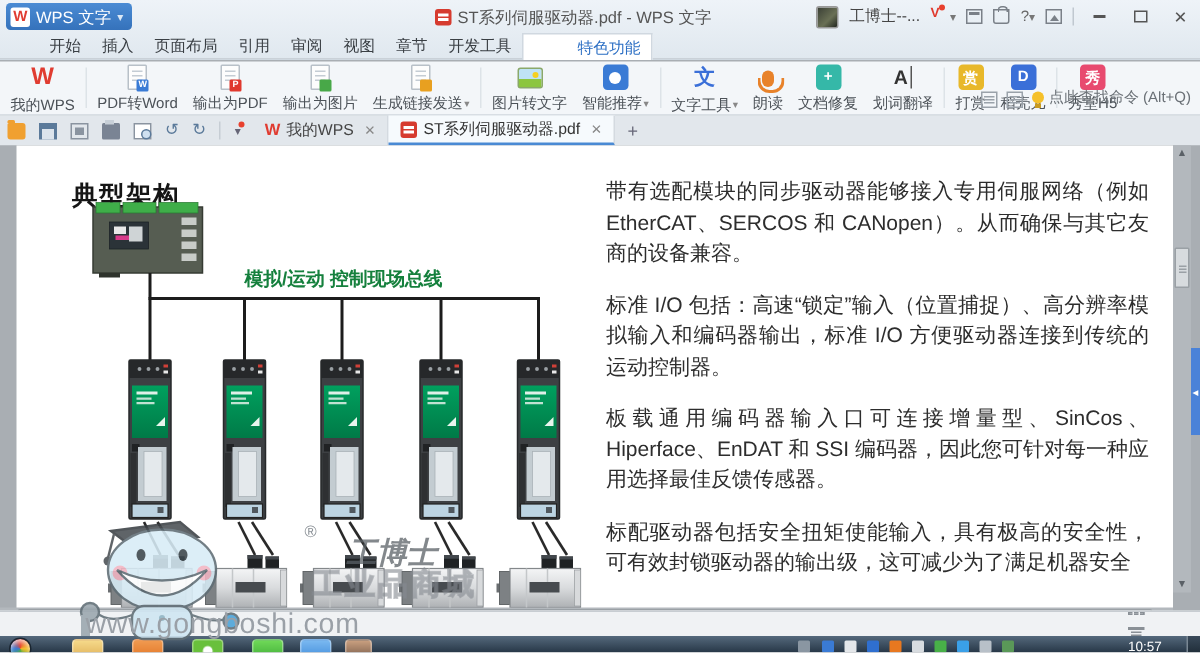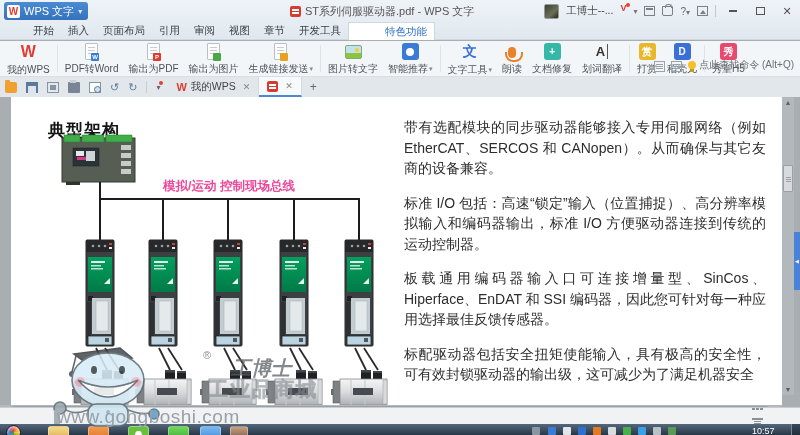--- a/index.html
+++ b/index.html
@@ -84,21 +84,21 @@
   .doctab .close { color:#888; font-size:9px; margin-left:3px; }
   .doctab.active { background:#f6fafd; border-bottom:2px solid #4a8ad4; color:#333; }
   .newtab { display:flex; align-items:center; padding:0 8px; color:#667; font-size:12px; }
 
   
   .docarea { position:absolute; top:97px; left:0; width:800px; height:320px; background:#a9aeb3; }
   .page { position:absolute; left:11px; top:0; width:771px; height:310px; background:#fff; overflow:hidden; }
   .h-left { position:absolute; left:37px; top:22px; font-size:17px; font-weight:bold; color:#151515; letter-spacing:1px; }
   .h-right { font-size:17px; font-weight:bold; color:#151515; letter-spacing:1px; margin-bottom:15px; }
   .diagram { position:absolute; left:30px; top:30px; }
-  .bus-label { position:absolute; left:152px; top:81px; font-size:12.5px; font-weight:bold; color:#ec4899; white-space:nowrap; }
+  .bus-label { position:absolute; left:152px; top:81px; font-size:12.5px; font-weight:bold; color:#15803d; white-space:nowrap; }
   .rightcol { position:absolute; left:393px; top:20px; width:362px; }
   .rightcol p { font-size:14px; line-height:20.5px; color:#2d2d2d; text-align:justify; margin-bottom:14px; }
 
   
   .vscroll { position:absolute; left:782px; top:0; width:12px; height:298px; background:#b3b8bd; }
   .vthumb { position:absolute; left:1px; top:68px; width:10px; height:27px; background:#d7dbde; border:1px solid #9aa0a5; border-radius:1px; }
   .vthumb:after { content:""; position:absolute; left:2px; top:11px; width:5px; height:1px; background:#9aa0a5; box-shadow:0 2px 0 #9aa0a5, 0 4px 0 #9aa0a5; }
   .varrow { position:absolute; left:0; width:12px; height:11px; color:#5a6066; font-size:7px; text-align:center; line-height:11px; }
   .side-handle { position:absolute; left:794px; top:135px; width:6px; height:58px; background:#4a82d8; color:#fff; font-size:5px; display:flex; align-items:center; justify-content:center; }
   .hscroll { position:absolute; left:0; bottom:0; width:782px; height:12px; background:#b3b8bd; }
@@ -307,20 +307,21 @@
       <span class="qa-sep"></span>
       <span class="qa-caret">▾</span>
     </div>
     <div class="doctab">
       <span class="w-ic">W</span>
       <span>我的WPS</span>
       <span class="close">✕</span>
     </div>
     <div class="doctab active">
       <span class="pdficon"></span>
+      <span>ST系列伺服驱动器.pdf</span>
       <span class="close">✕</span>
     </div>
     <div class="newtab">+</div>
   </div>
 
   <div class="docarea">
     <div class="page">
       <div class="h-left">典型架构</div>
       <div class="bus-label">模拟/运动 控制现场总线</div>
 

